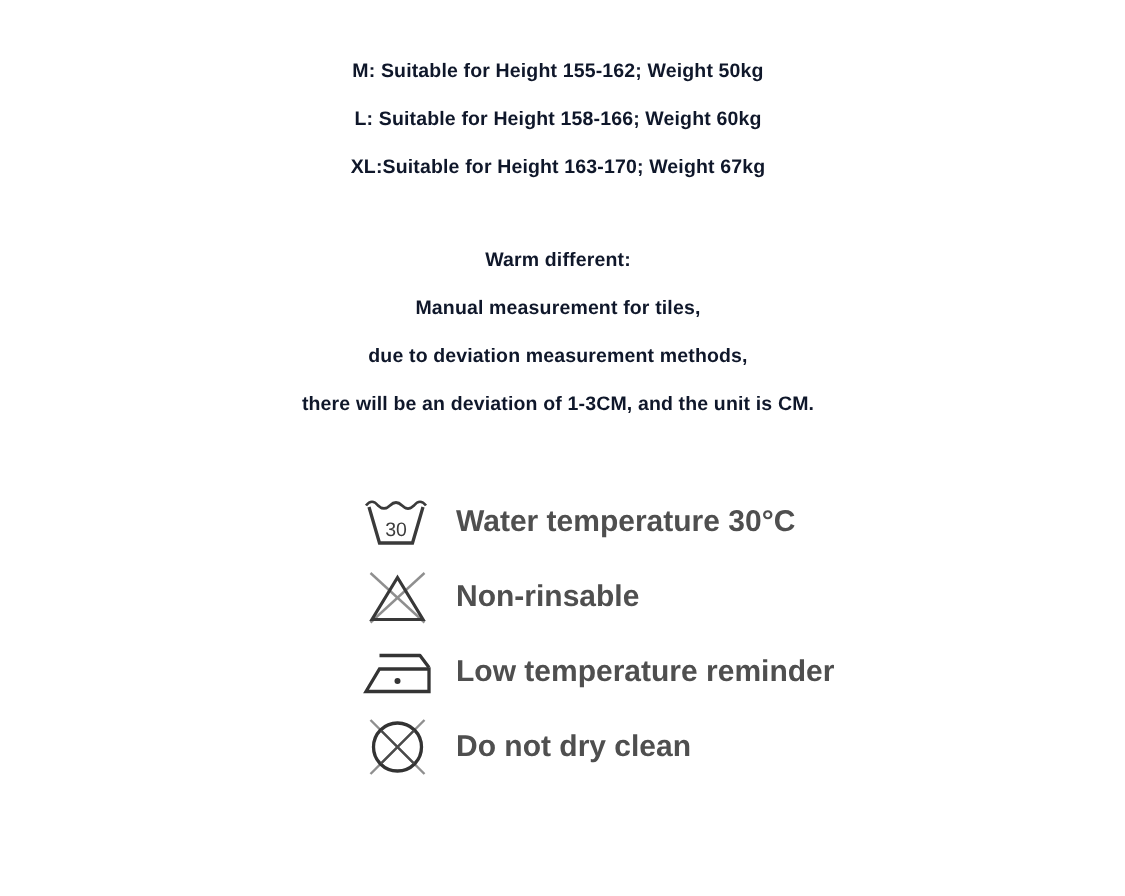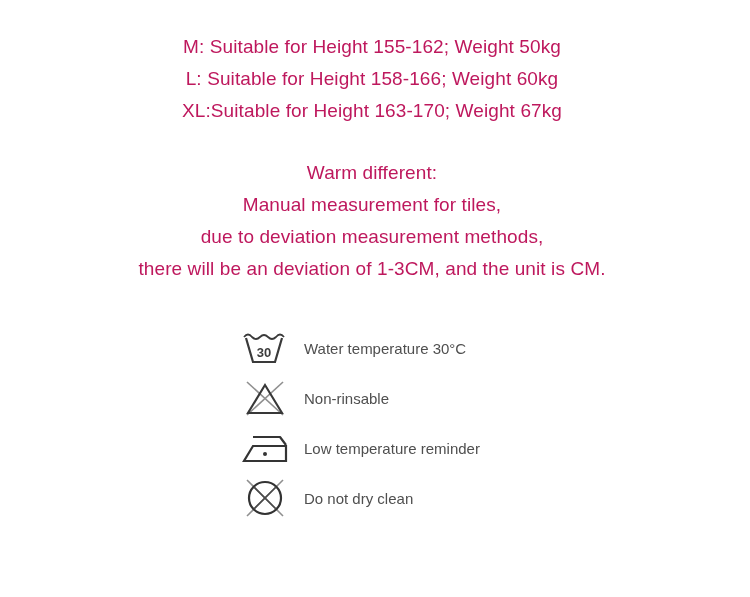--- a/index.html
+++ b/index.html
@@ -6,23 +6,23 @@
   body {
     width: 750px; height: 597px;
     background: #ffffff;
     font-family: "Liberation Sans", sans-serif;
     position: relative;
     overflow: hidden;
   }
   .page { position: absolute; inset: 0; background: #ffffff; }
 
   .text-line {
-    font-size: 19px;
-    font-weight: 400;
-    color: #be185d;
+    font-size: 13px;
+    font-weight: 700;
+    color: #0f172a;
     line-height: 32px;
     white-space: nowrap;
     letter-spacing: 0.1px;
   }
 
   .size-block {
     position: absolute;
     top: 31px; left: 0;
     width: 744px;
     text-align: center;
@@ -43,26 +43,25 @@
     display: flex;
     align-items: center;
     height: 50px;
   }
   .care-icon {
     width: 58px;
     display: flex;
     justify-content: center;
     align-items: center;
     flex: 0 0 58px;
-    font-weight: bold;
   }
   .care-label {
     margin-left: 10px;
-    font-size: 15px;
-    font-weight: 400;
+    font-size: 20px;
+    font-weight: 700;
     color: #4f4f4f;
     white-space: nowrap;
   }
   svg { display: block; }
   .wash-num {
     font-family: "Liberation Sans", sans-serif;
     font-size: 13px;
     fill: #3c3c3c;
   }
 </style>

